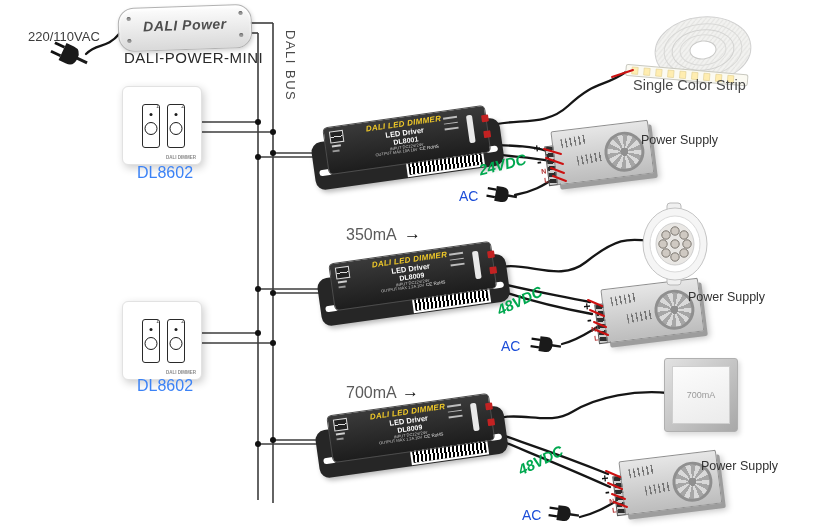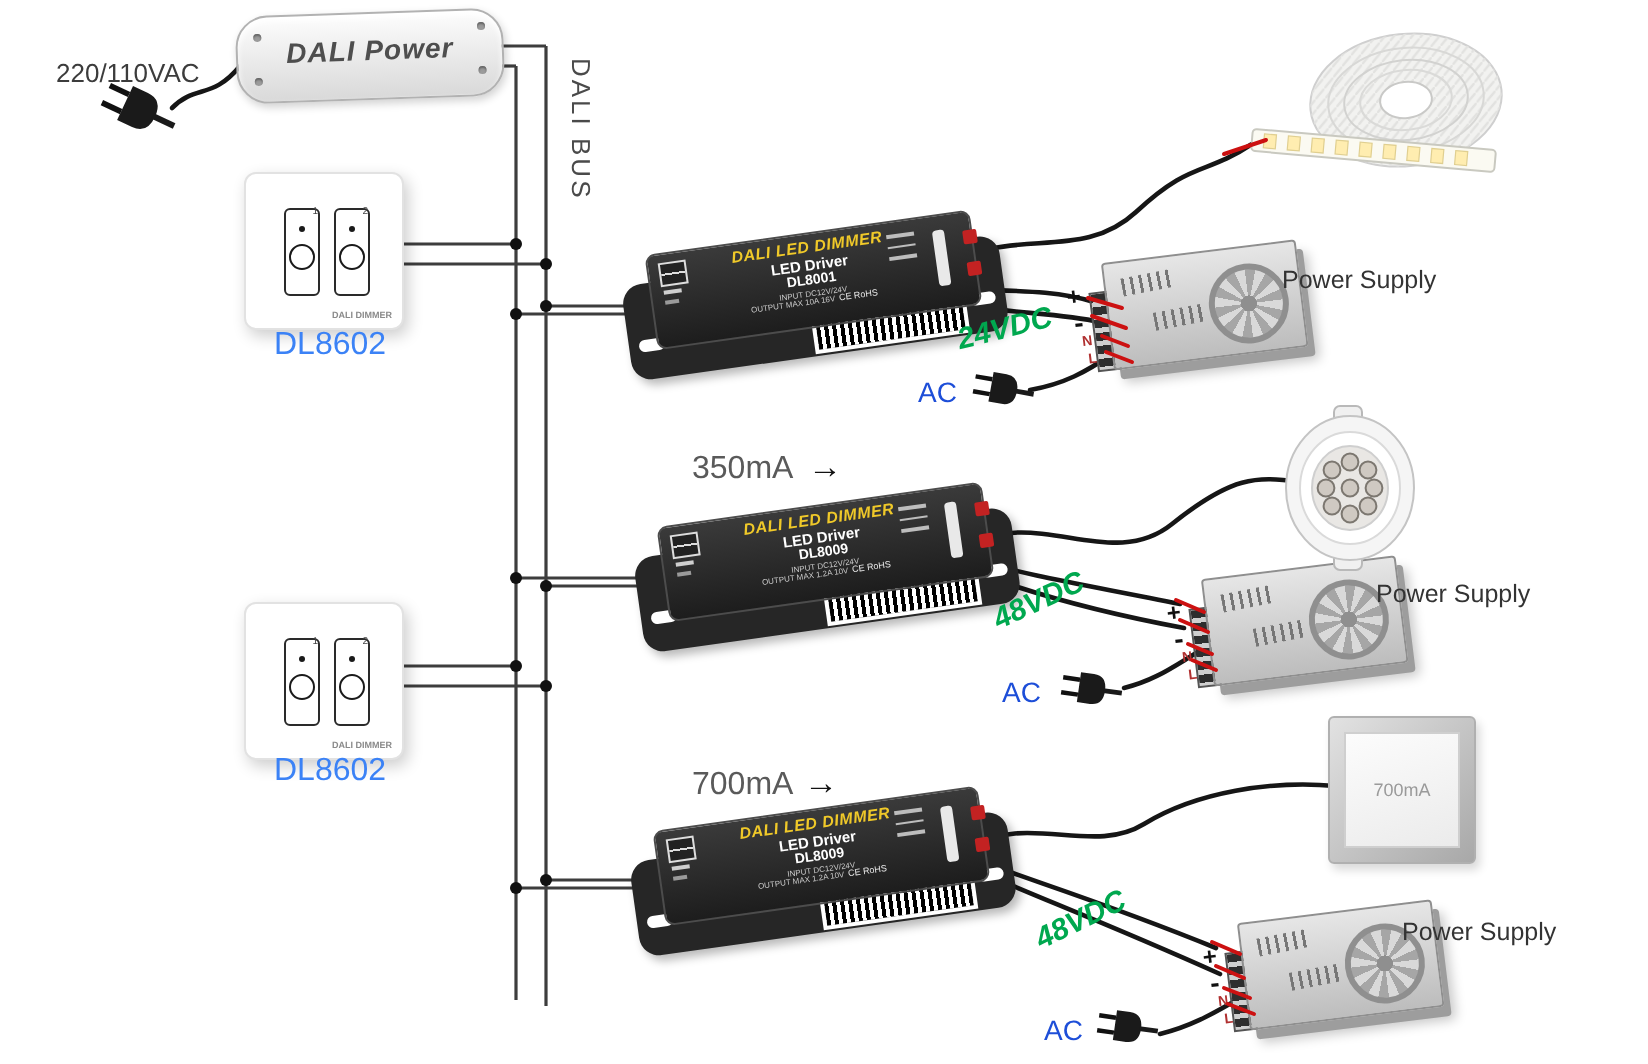--- a/index.html
+++ b/index.html
@@ -183,20 +183,21 @@
     <line x1="23" y1="11" x2="33" y2="11" stroke="#1a1a1a" stroke-width="2.6"></line>
   </svg>
 
   <div class="comp dalipower" style="left:118px;top:6px">
     <span class="screw s1"></span>
     <span class="screw s2"></span>
     <span class="screw s3"></span>
     <span class="screw s4"></span>
     <div class="dp-text">DALI Power</div>
   </div>
+  <span class="txt lbl-model" style="left:124px;top:49px">DALI-POWER-MINI</span>
 
   <span class="txt" style="left:298px;top:28px"><span class="lbl-bus">DALI BUS</span></span>
 
   <div class="comp wallsw" style="left:122px;top:86px">
     <div class="paddle p1">
       <span class="p-num">1</span>
       <span class="p-dot"></span>
       <span class="p-circle"></span>
     </div>
     <div class="paddle p2">
@@ -410,20 +411,21 @@
         <rect x="38" y="57" width="6" height="7" fill="#ffedb0" stroke="#e0cf90" stroke-width=".6"></rect>
         <rect x="50" y="57" width="6" height="7" fill="#ffedb0" stroke="#e0cf90" stroke-width=".6"></rect>
         <rect x="62" y="57" width="6" height="7" fill="#ffedb0" stroke="#e0cf90" stroke-width=".6"></rect>
         <rect x="74" y="57" width="6" height="7" fill="#ffedb0" stroke="#e0cf90" stroke-width=".6"></rect>
         <rect x="86" y="57" width="6" height="7" fill="#ffedb0" stroke="#e0cf90" stroke-width=".6"></rect>
         <rect x="98" y="57" width="6" height="7" fill="#ffedb0" stroke="#e0cf90" stroke-width=".6"></rect>
         <rect x="110" y="57" width="6" height="7" fill="#ffedb0" stroke="#e0cf90" stroke-width=".6"></rect>
       </g>
     </svg>
   </div>
+  <span class="txt lbl-strip" style="left:633px;top:77px">Single Color Strip</span>
 
   <div class="comp" style="left:640px;top:202px;width:70px;height:84px">
     <svg width="70" height="84" viewBox="0 0 70 84">
       <rect x="27" y="1" width="14" height="9" rx="3" fill="#f0f0f0" stroke="#b9b9b9"></rect>
       <rect x="27" y="74" width="14" height="9" rx="3" fill="#f0f0f0" stroke="#b9b9b9"></rect>
       <ellipse cx="35" cy="42" rx="32" ry="36" fill="#f5f5f5" stroke="#c4c4c4"></ellipse>
       <ellipse cx="35" cy="42" rx="25" ry="28" fill="#ffffff" stroke="#dadada"></ellipse>
       <ellipse cx="35" cy="42" rx="19" ry="21" fill="#e9e7e4" stroke="#cfcfcf"></ellipse>
       <g fill="#cfc9c2" stroke="#7c7770" stroke-width="1">
         <circle cx="35" cy="42" r="4.2"></circle>

